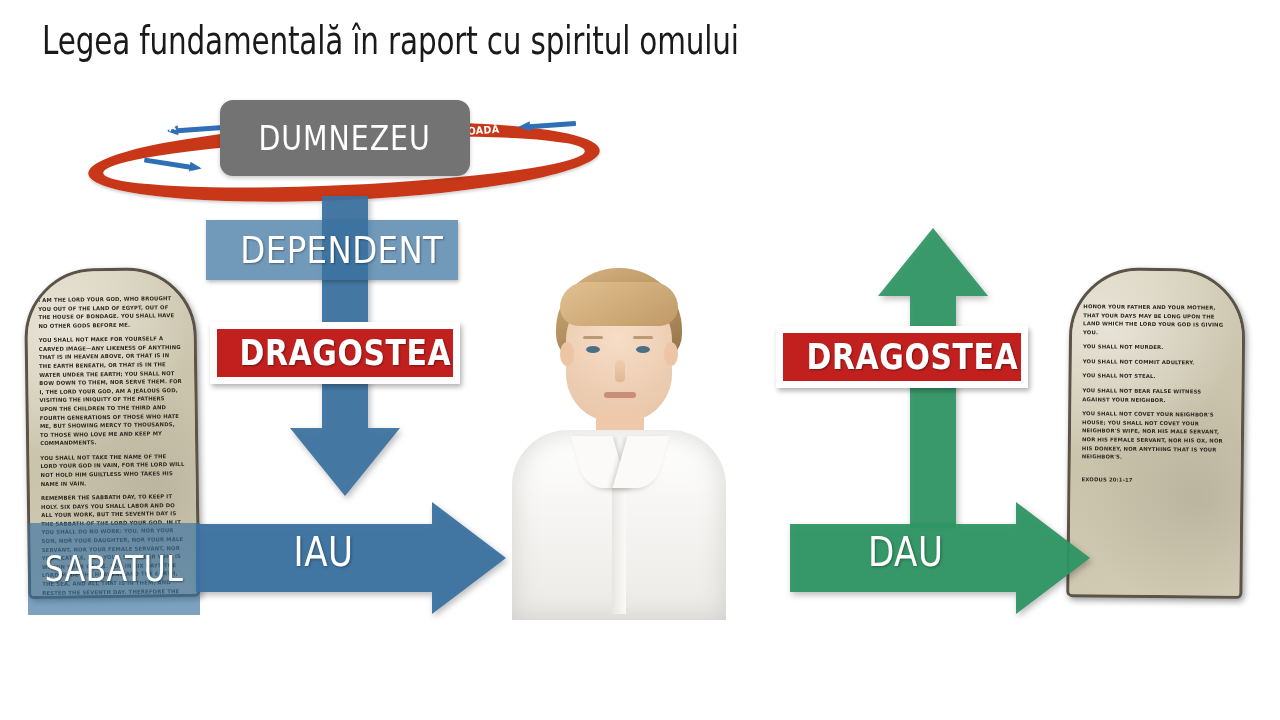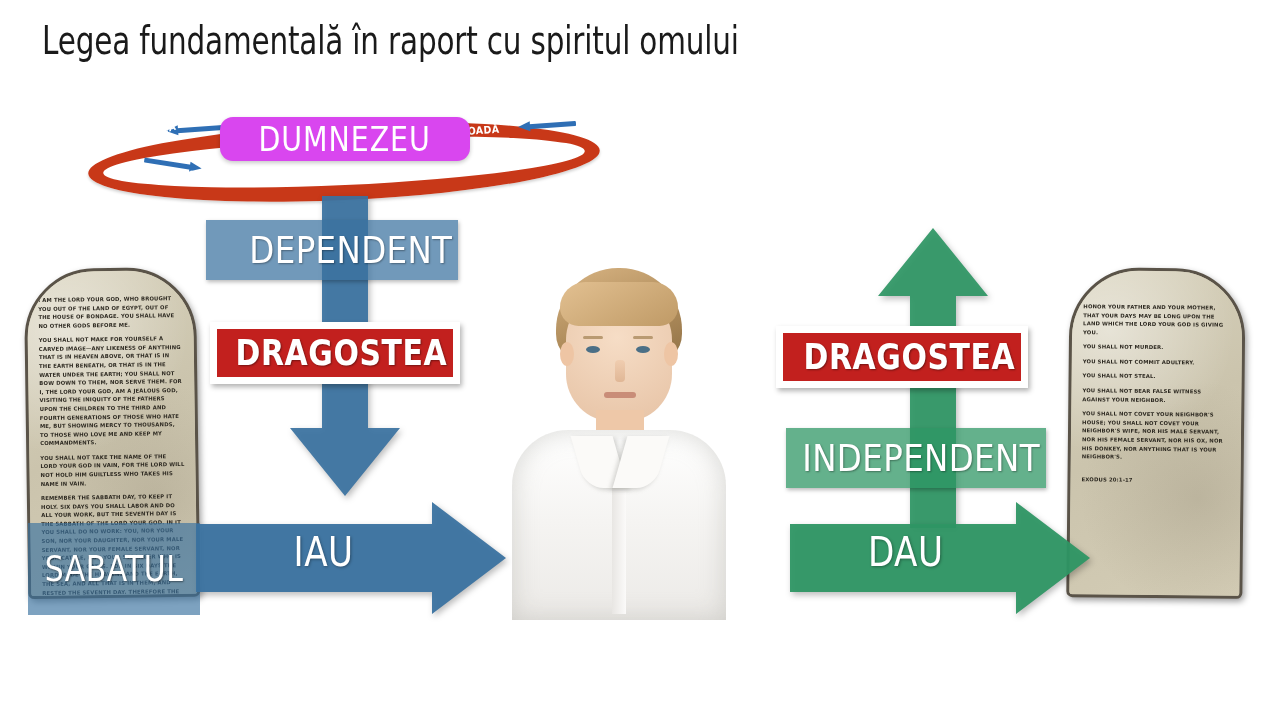--- a/index.html
+++ b/index.html
@@ -22,22 +22,22 @@
 
   
   .ring-wrap { position: absolute; left: 88px; top: 96px; width: 520px; height: 110px; }
   .ring {
     position: absolute; left: 0; top: 28px; width: 512px; height: 76px;
     border: 15px solid #c83818; border-radius: 50%;
     transform: rotate(-2.6deg);
     box-shadow: 0 2px 3px rgba(0,0,0,.18);
   }
   .god-box {
-    position: absolute; left: 132px; top: 21px; width: 250px; height: 44px;
-    background: #d946ef; border-radius: 13px;
+    position: absolute; left: 132px; top: 4px; width: 250px; height: 76px;
+    background: #737373; border-radius: 13px;
     box-shadow: 0 2px 4px rgba(0,0,0,.22);
     display: flex; align-items: center; justify-content: center;
   }
   .god-box span {
     color: #fff; font-size: 34px; letter-spacing: 1px;
     font-family: "DejaVu Sans Condensed", "Liberation Sans Narrow", "Liberation Sans", sans-serif;
     transform: scaleX(0.93);
   }
   .ring-label {
     position: absolute; color: #fff; font-size: 10.5px; letter-spacing: .4px;
@@ -190,21 +190,21 @@
   .arrow-down-blue { left: 290px; top: 196px; width: 110px; height: 310px; }
   
   .arrow-right-blue { left: 196px; top: 502px; width: 310px; height: 112px; }
   
   .arrow-up-green { left: 878px; top: 228px; width: 110px; height: 300px; }
   
   .arrow-right-green { left: 790px; top: 502px; width: 300px; height: 112px; }
 
   
   .lbl-box {
-    position: absolute; display: flex; align-items: center; justify-content: flex-end;
+    position: absolute; display: flex; align-items: center; justify-content: center;
     box-shadow: 1px 2px 4px rgba(0,0,0,.28);
     padding-left: 20px;
   }
   .lbl-box span {
     font-family: "DejaVu Sans Condensed", "Liberation Sans Narrow", "Liberation Sans", sans-serif;
     transform: scaleX(0.95); white-space: nowrap;
   }
   .box-dependent {
     left: 206px; top: 220px; width: 252px; height: 60px;
     background: rgba(58,114,160,.72);
@@ -363,21 +363,18 @@
   </div>
 
   <div class="lbl-box box-dragostea box-dragostea-l">
     <span>DRAGOSTEA</span>
   </div>
 
   <div class="lbl-box box-dragostea box-dragostea-r">
     <span>DRAGOSTEA</span>
   </div>
 
-  <div class="lbl-box box-independent">
-    <span>INDEPENDENT</span>
-  </div>
 
   <div class="arrow-word word-iau">IAU</div>
   <div class="arrow-word word-dau">DAU</div>
 
 
 </div>
 
 </body></html>

